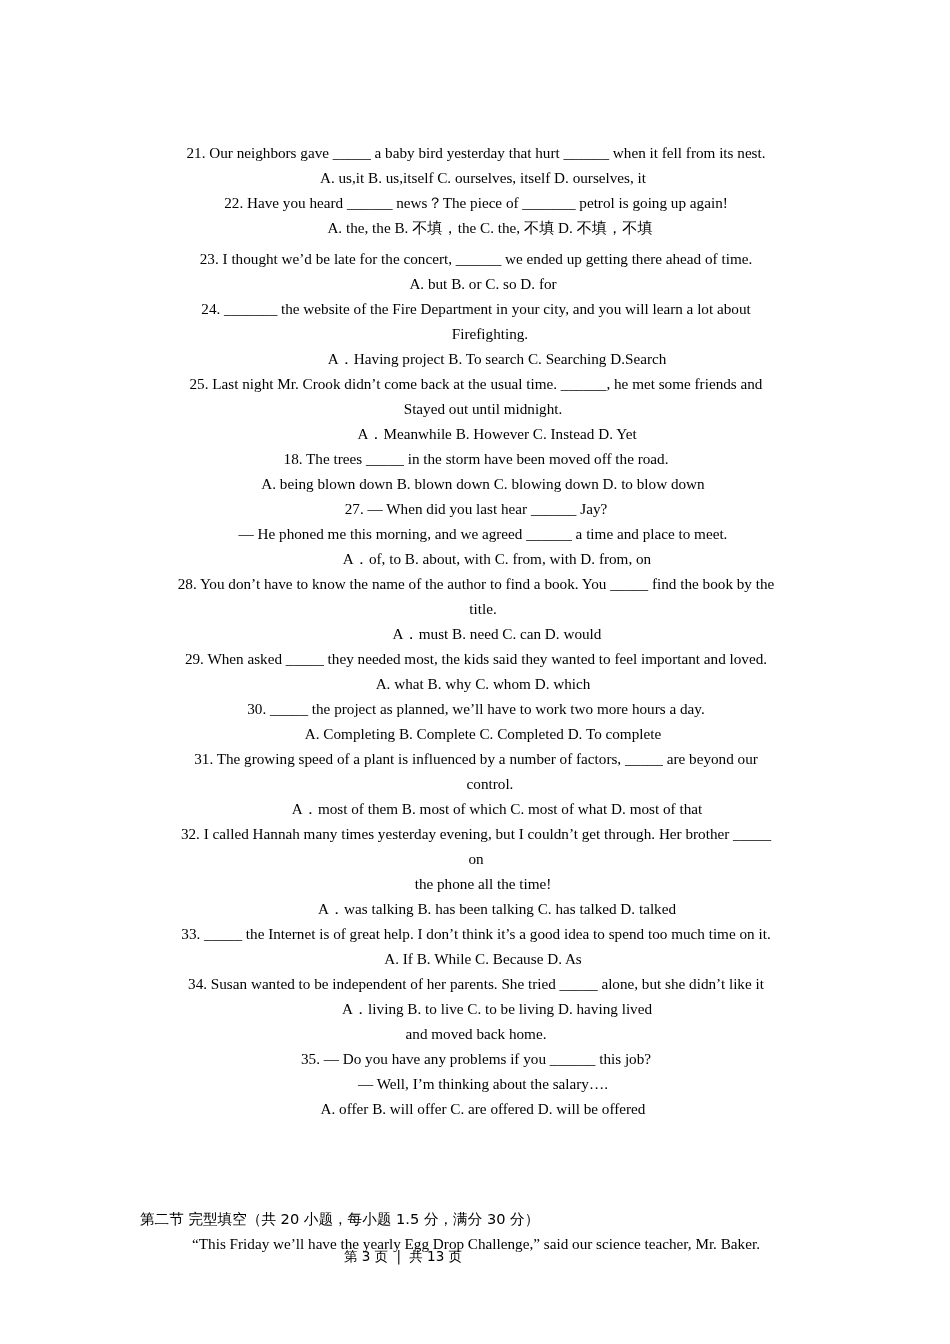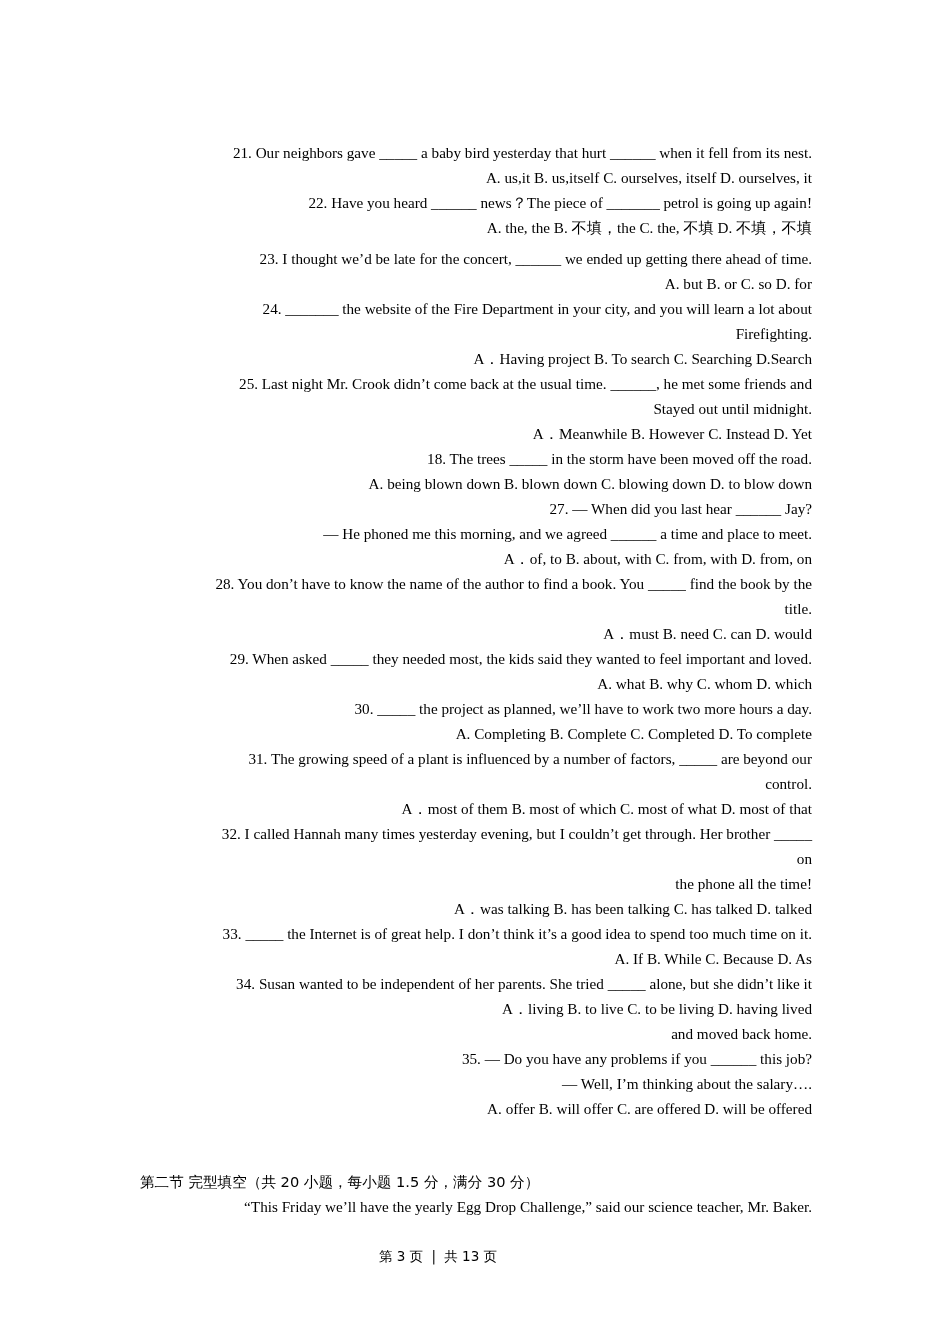--- a/index.html
+++ b/index.html
@@ -25,50 +25,50 @@
   .content {
     position: absolute;
     left: 140px;
     top: 140px;
     width: 672px;
   }
   .q {
     margin: 0 0 0 0;
     font-size: 15.2px;
     line-height: 25px;
-    text-align: right;
+    text-align: center;
   }
   .q .stem {
     display: block;
     text-indent: 0;
   }
   .indent-1 { padding-left: 14px; }
   .indent-2 { padding-left: 28px; }
   .indent-3 { padding-left: 42px; }
   .gap-sm { height: 6px; }
   .gap-md { height: 16px; }
   .gap-lg { height: 32px; }
   .section-head {
     font-size: 15.2px;
     line-height: 25px;
+    margin-top: 37px;
   }
   .section-head .cn-head {
     font-family: "DejaVu Sans", sans-serif;
     font-size: 14.6px;
   }
   .footer {
     position: absolute;
     left: 0;
     top: 1248px;
     width: 806px;
     text-align: center;
     font-family: "DejaVu Sans", sans-serif;
     font-size: 13.5px;
     color: #000;
-    padding-left: 35px;
   }
   .footer .sep { padding: 0 4px; }
 </style>
 </head>
 <body>
 
 <div class="page">
   <div class="content">
 
     <div class="q">

